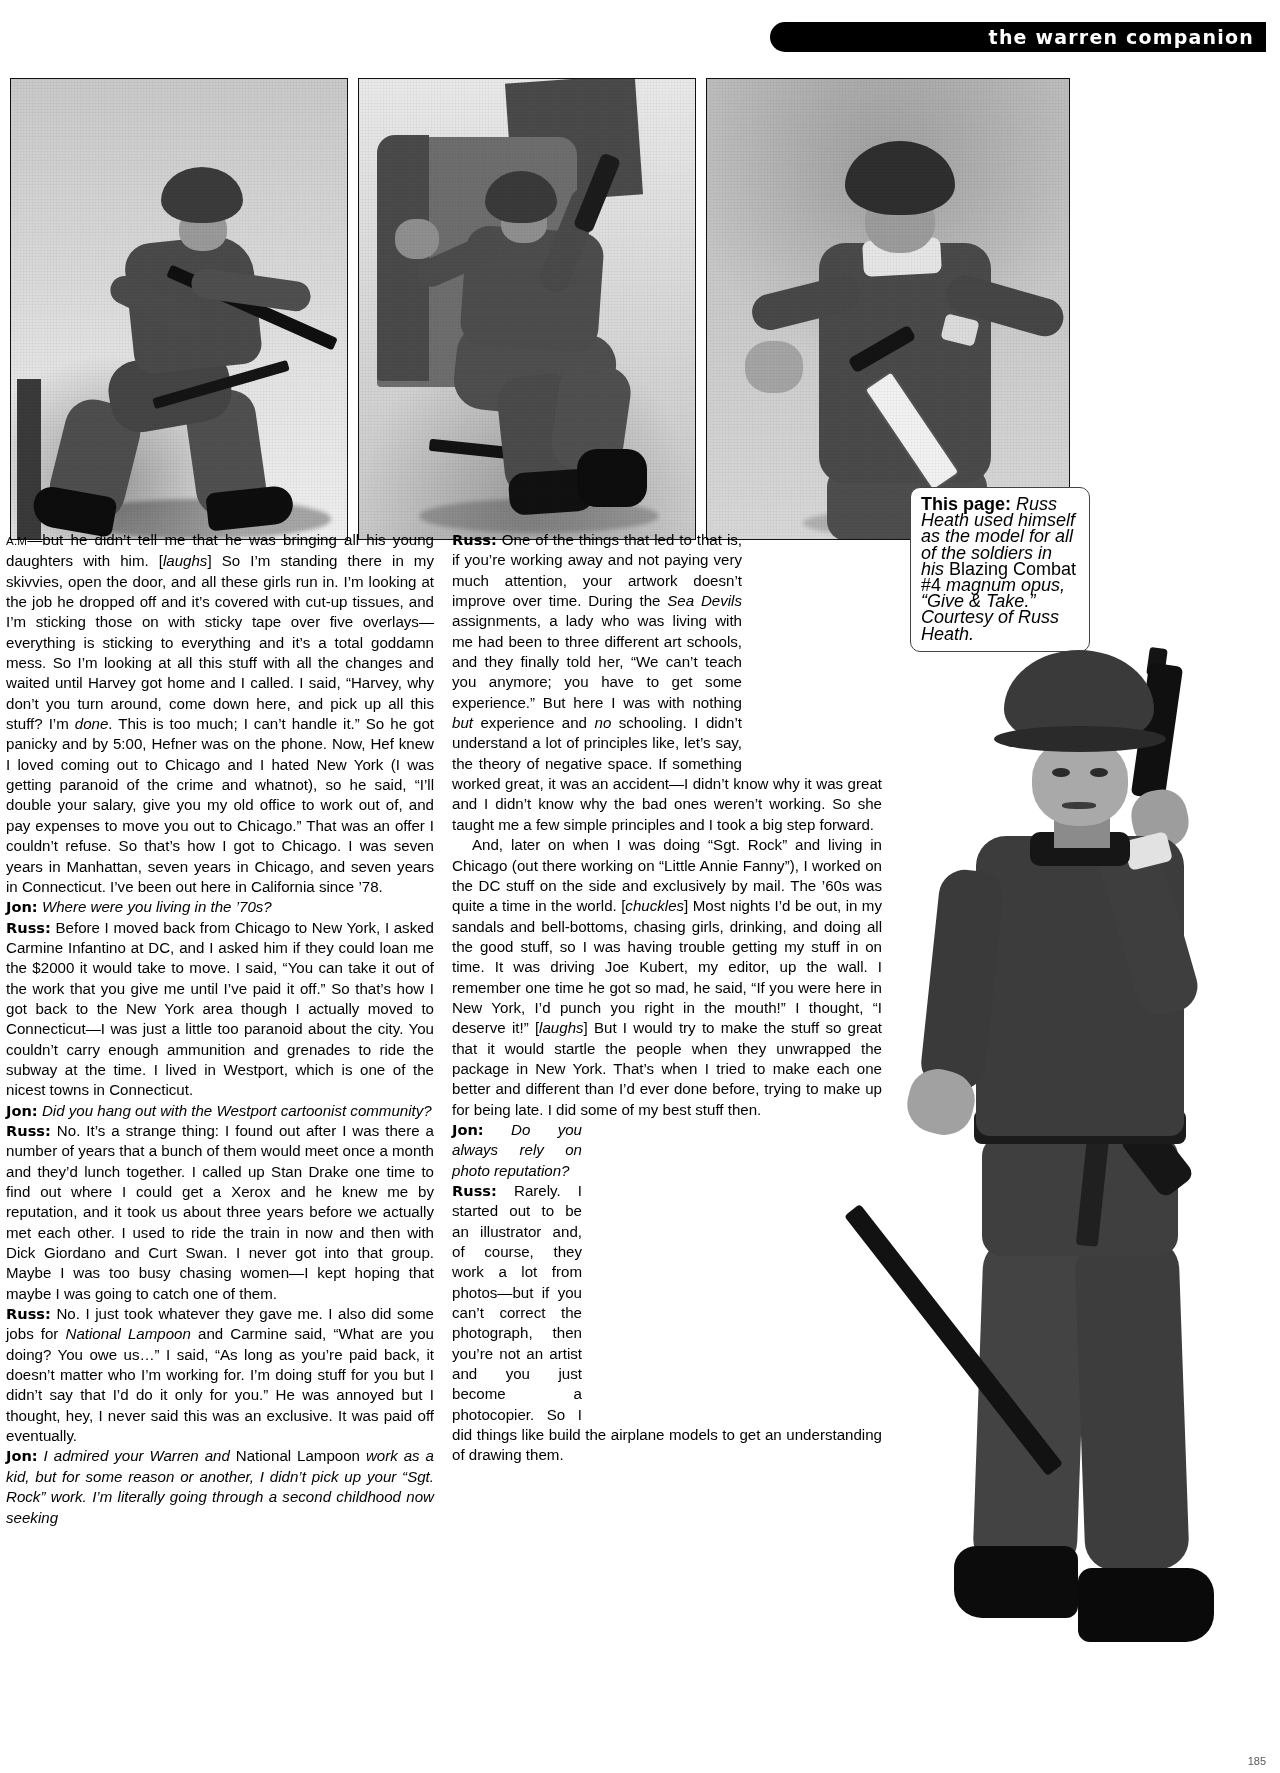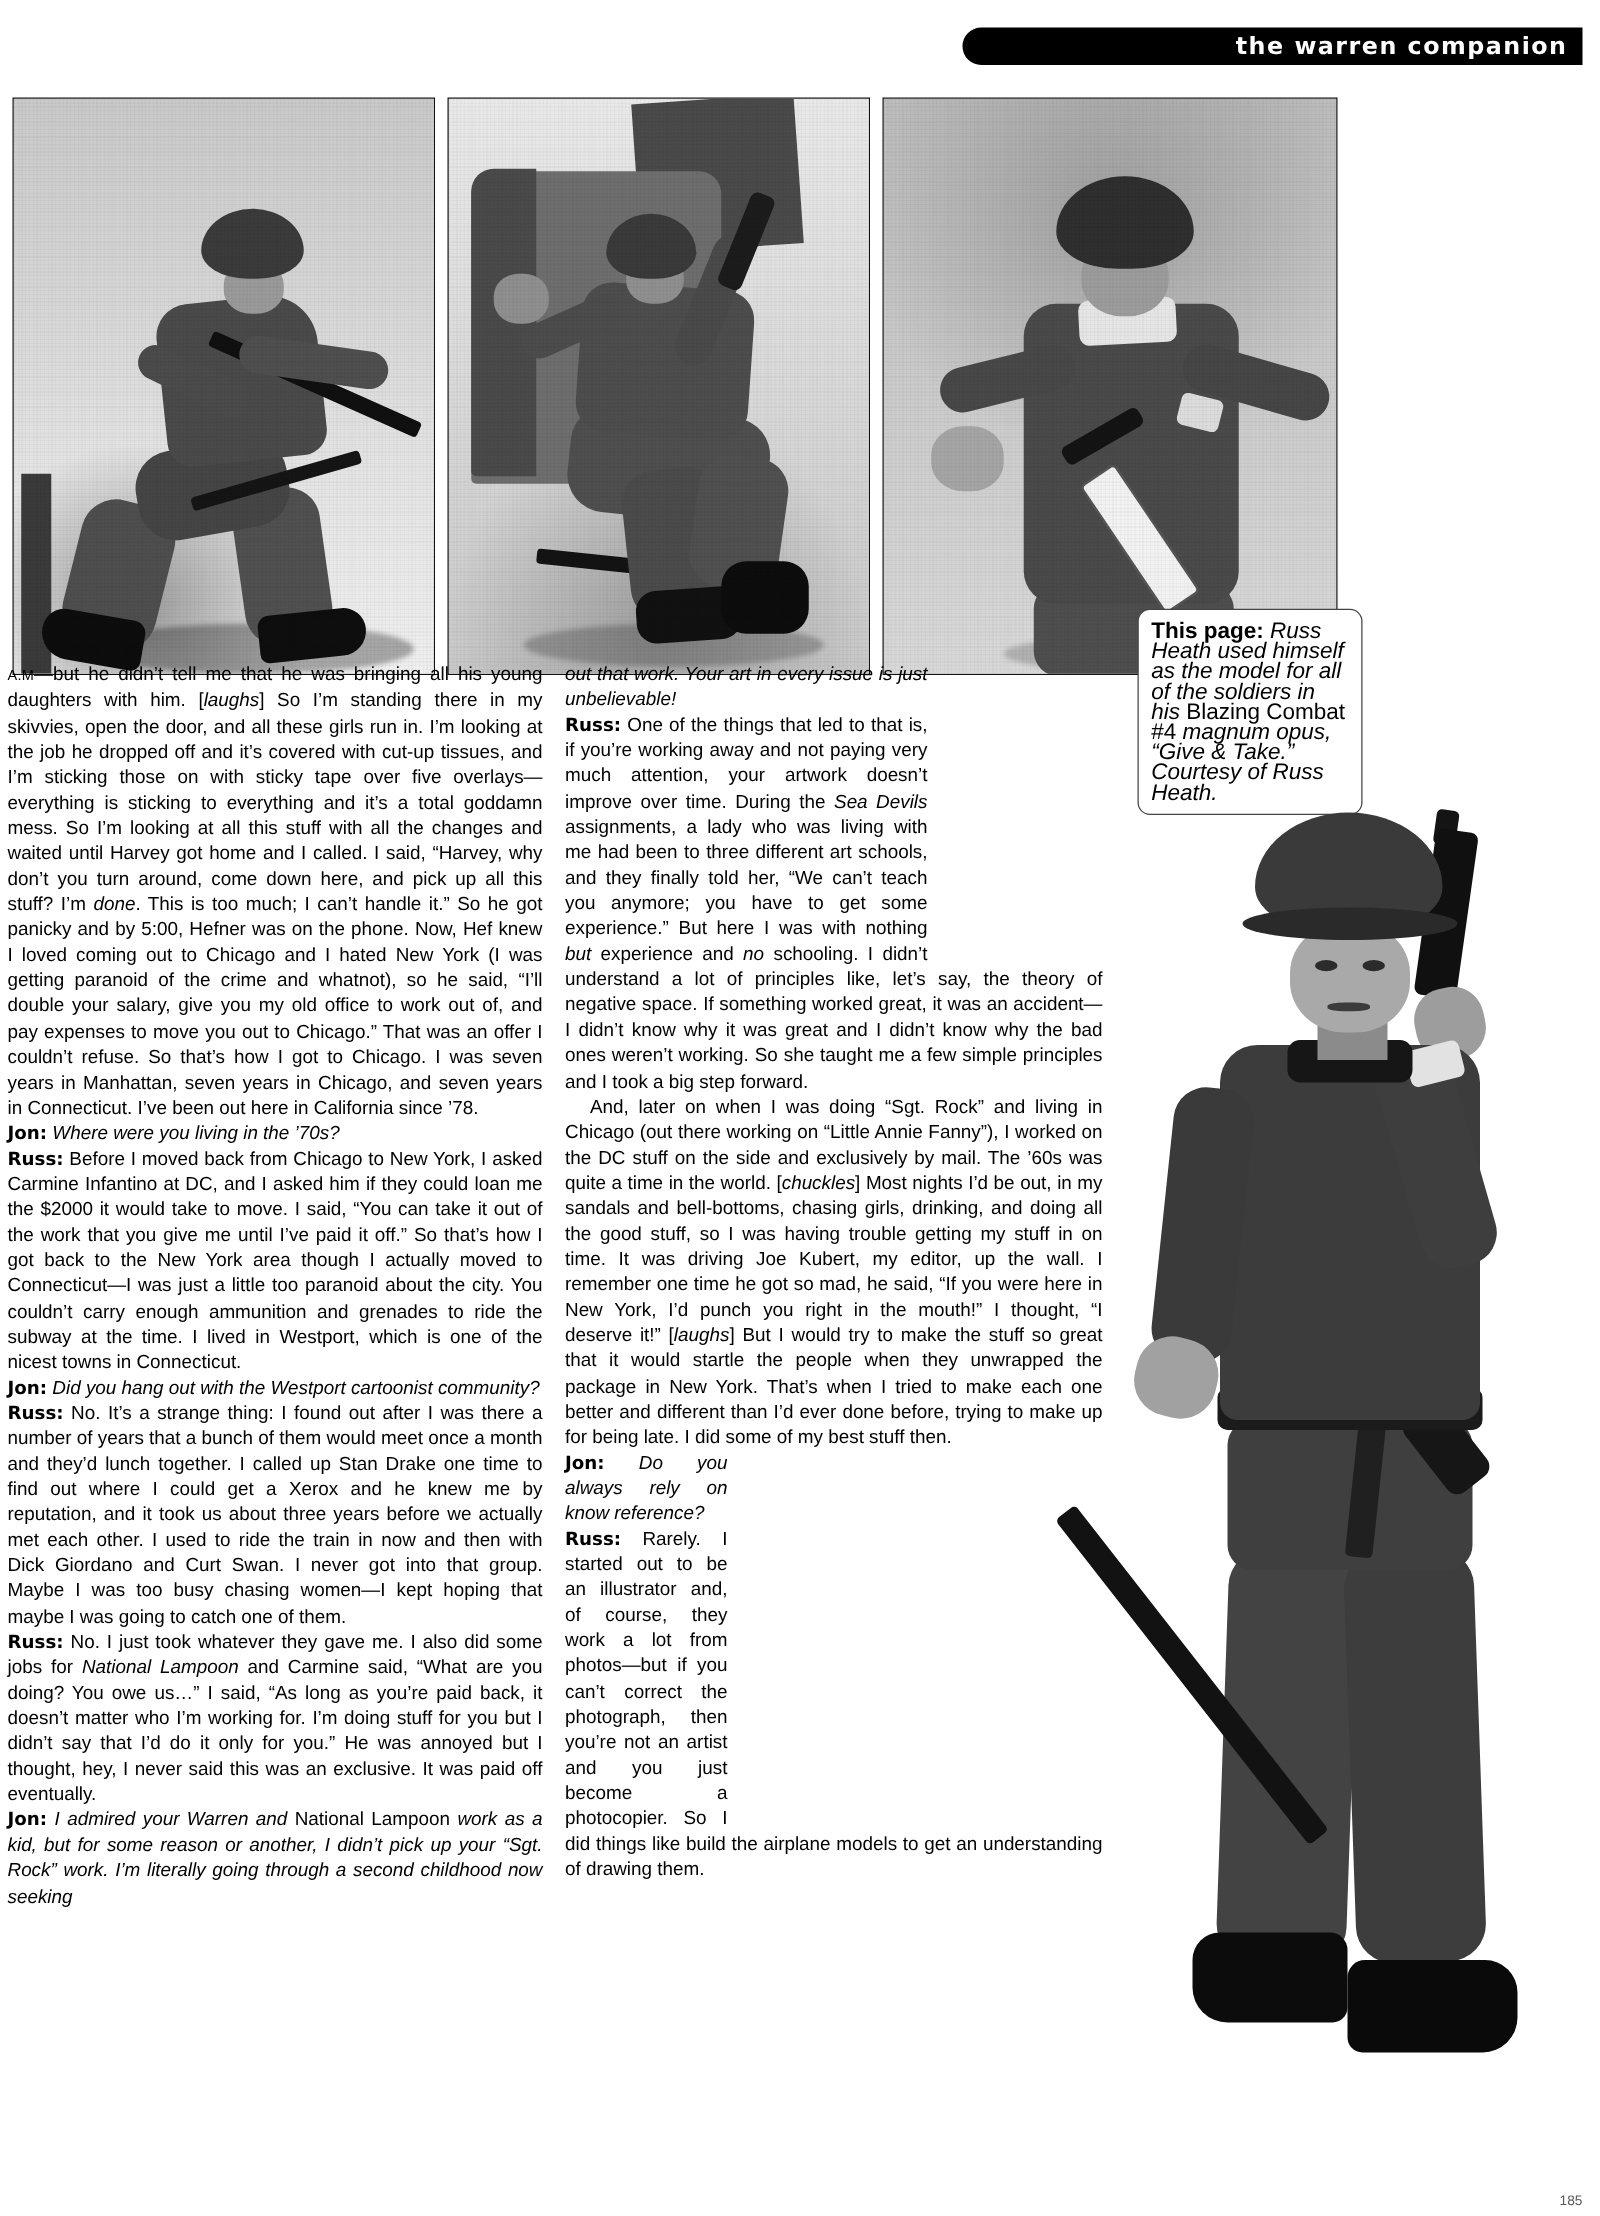--- a/index.html
+++ b/index.html
@@ -248,29 +248,28 @@
 
 
   <p><span class="speaker">Russ:</span><span> No. I just took whatever they gave me. I also did some jobs for </span><em>National Lampoon</em><span> and Carmine said, “What are you doing? You owe us…” I said, “As long as you’re paid back, it doesn’t matter who I’m working for. I’m doing stuff for you but I didn’t say that I’d do it only for you.” He was annoyed but I thought, hey, I never said this was an exclusive. It was paid off eventually.</span></p>
 
   <p><span class="speaker">Jon:</span><em> I admired your Warren and </em><span>National Lampoon</span><em> work as a kid, but for some reason or another, I didn’t pick up your “Sgt. Rock” work. I’m literally going through a second childhood now seeking</em></p>
 </div>
 
 <div class="col col-right">
   <div class="cut-spacer cs1"></div>
 
-  <p><em>out that work. Your art in every issue is just unbelievable!</em></p>
 
   <p><span class="speaker">Russ:</span><span> One of the things that led to that is, if you’re working away and not paying very much attention, your artwork doesn’t improve over time. During the </span><em>Sea Devils</em><span> assignments, a lady who was living with me had been to three different art schools, and they finally told her, “We can’t teach you anymore; you have to get some experience.” But here I was with nothing </span><em>but</em><span> experience and </span><em>no</em><span> schooling. I didn’t understand a lot of principles like, let’s say, the theory of negative space. If something worked great, it was an accident—I didn’t know why it was great and I didn’t know why the bad ones weren’t working. So she taught me a few simple principles and I took a big step forward.</span></p>
 
   <p class="indent"><span>And, later on when I was doing “Sgt. Rock” and living in Chicago (out there working on “Little Annie Fanny”), I worked on the DC stuff on the side and exclusively by mail. The ’60s was quite a time in the world. [</span><em>chuckles</em><span>] Most nights I’d be out, in my sandals and bell-bottoms, chasing girls, drinking, and doing all the good stuff, so I was having trouble getting my stuff in on time. It was driving Joe Kubert, my editor, up the wall. I remember one time he got so mad, he said, “If you were here in New York, I’d punch you right in the mouth!” I thought, “I deserve it!” [</span><em>laughs</em><span>] But I would try to make the stuff so great that it would startle the people when they unwrapped the package in New York. That’s when I tried to make each one better and different than I’d ever done before, trying to make up for being late. I did some of my best stuff then.</span></p>
 
   <div class="cut-spacer cs2"></div>
 
-  <p><span class="speaker">Jon:</span><em> Do you always rely on know reference?</em></p>
+  <p><span class="speaker">Jon:</span><em> Do you always rely on photo reputation?</em></p>
 
   <p><span class="speaker">Russ:</span><span> Rarely. I started out to be an illustrator and, of course, they work a lot from photos—but if you can’t correct the photograph, then you’re not an artist and you just become a photocopier. So I did things like build the airplane models to get an understanding of drawing them.</span></p>
 
 
 </div>
 
 <div class="cutout">
   <div class="c-bottletop"></div>
   <div class="c-bottle"></div>
   <div class="c-handL"></div>

